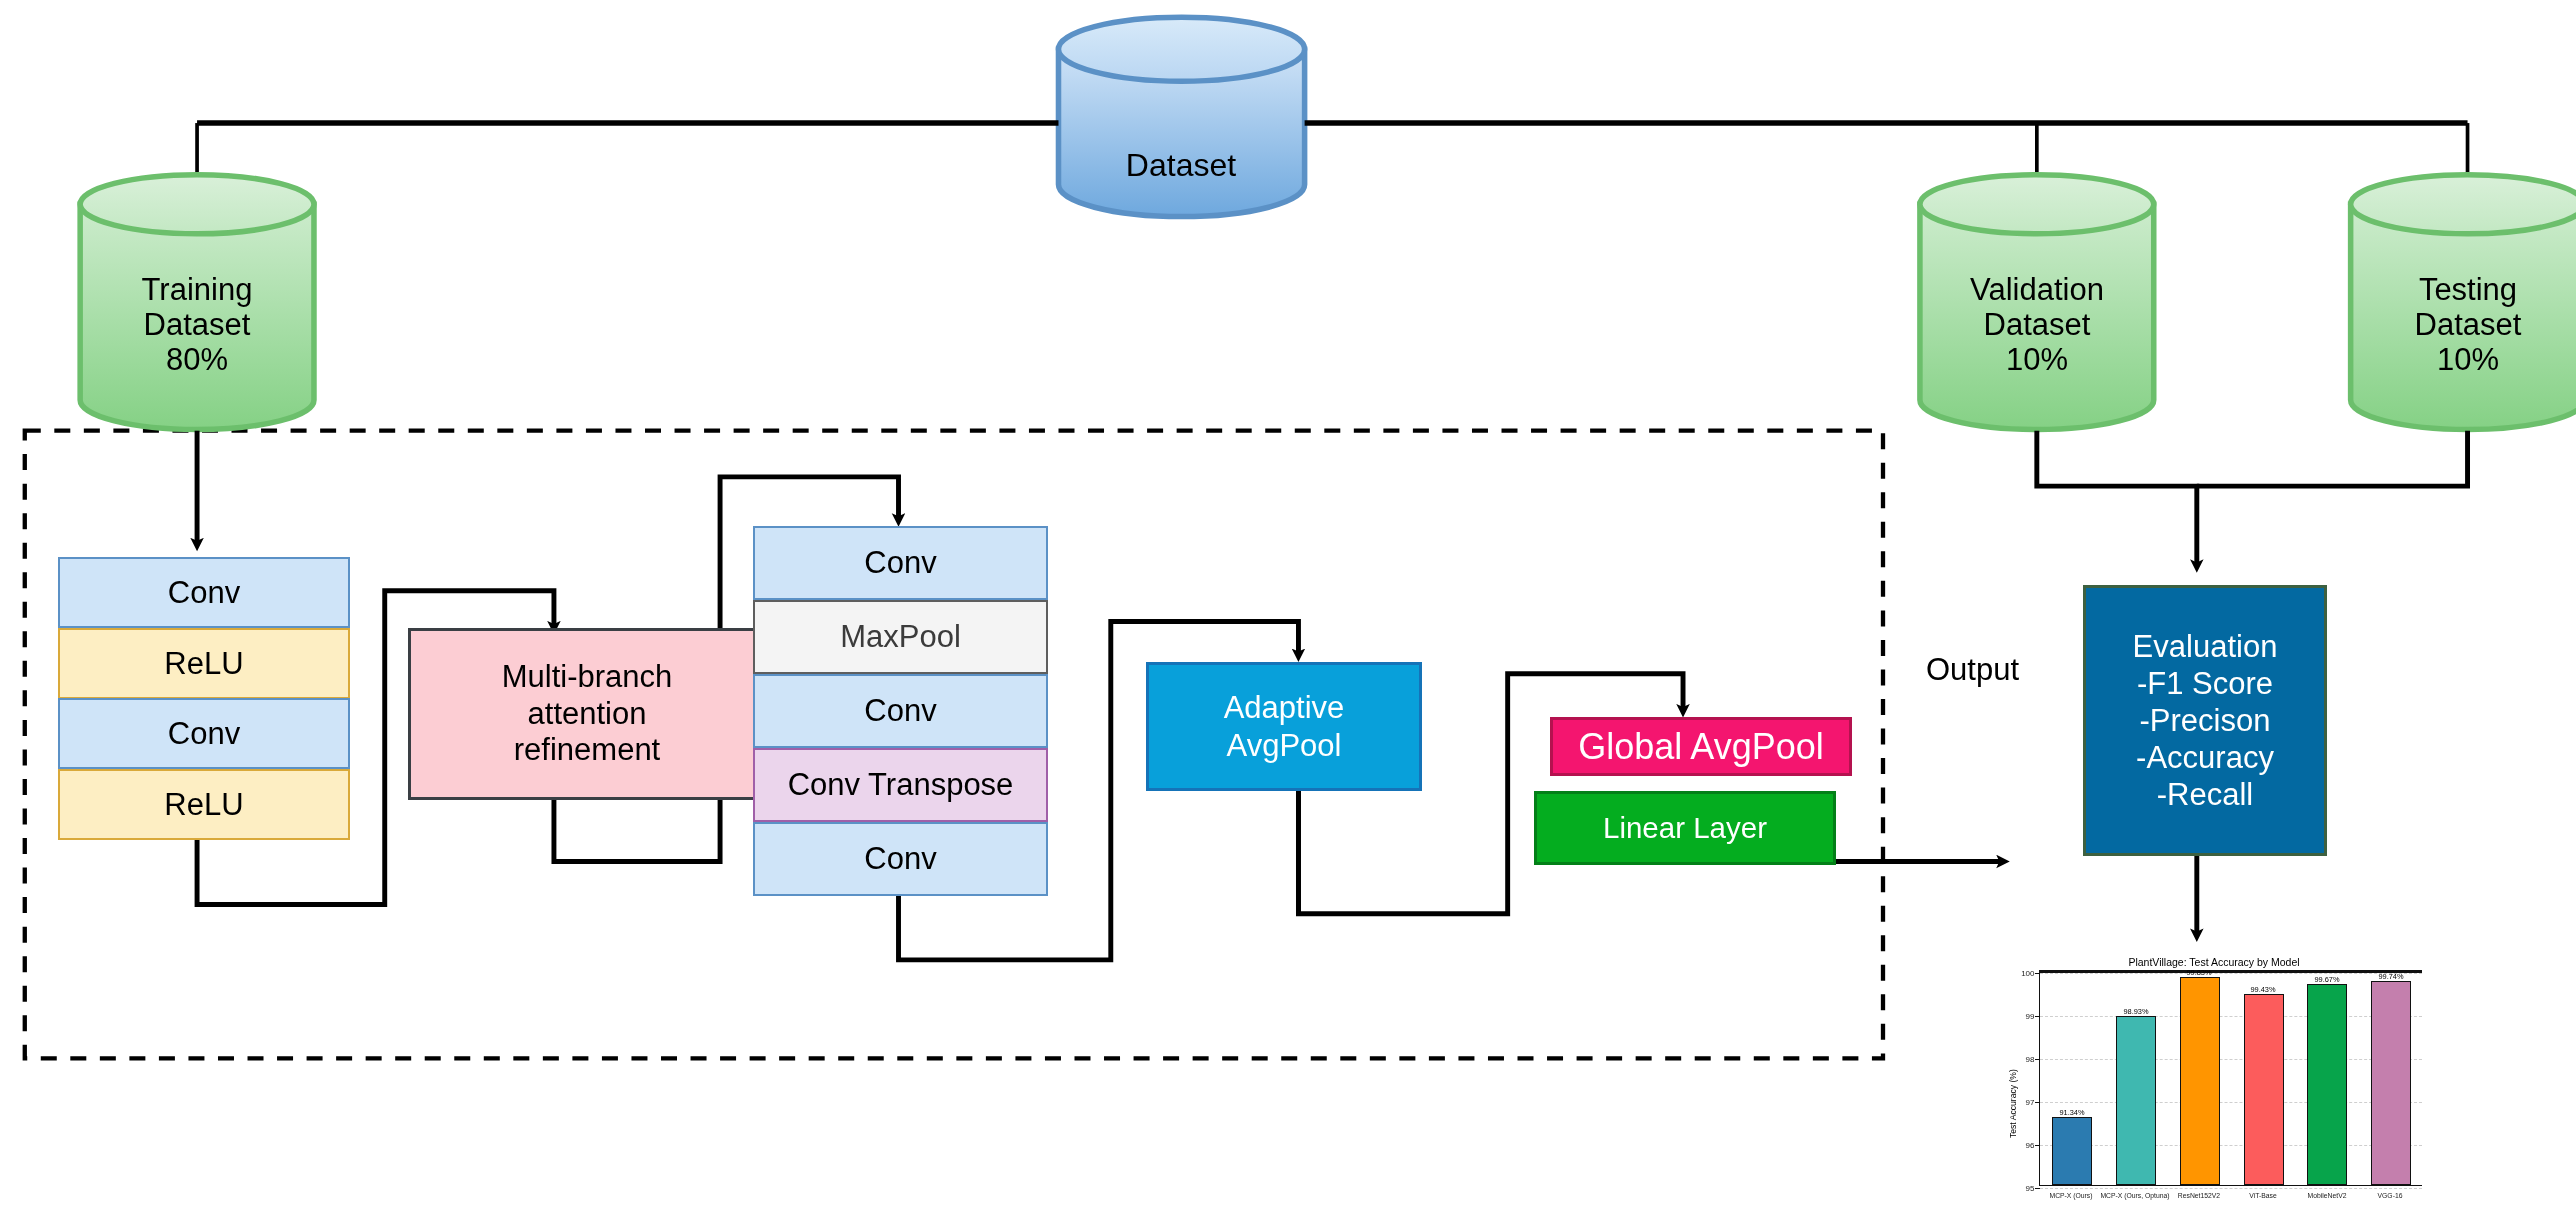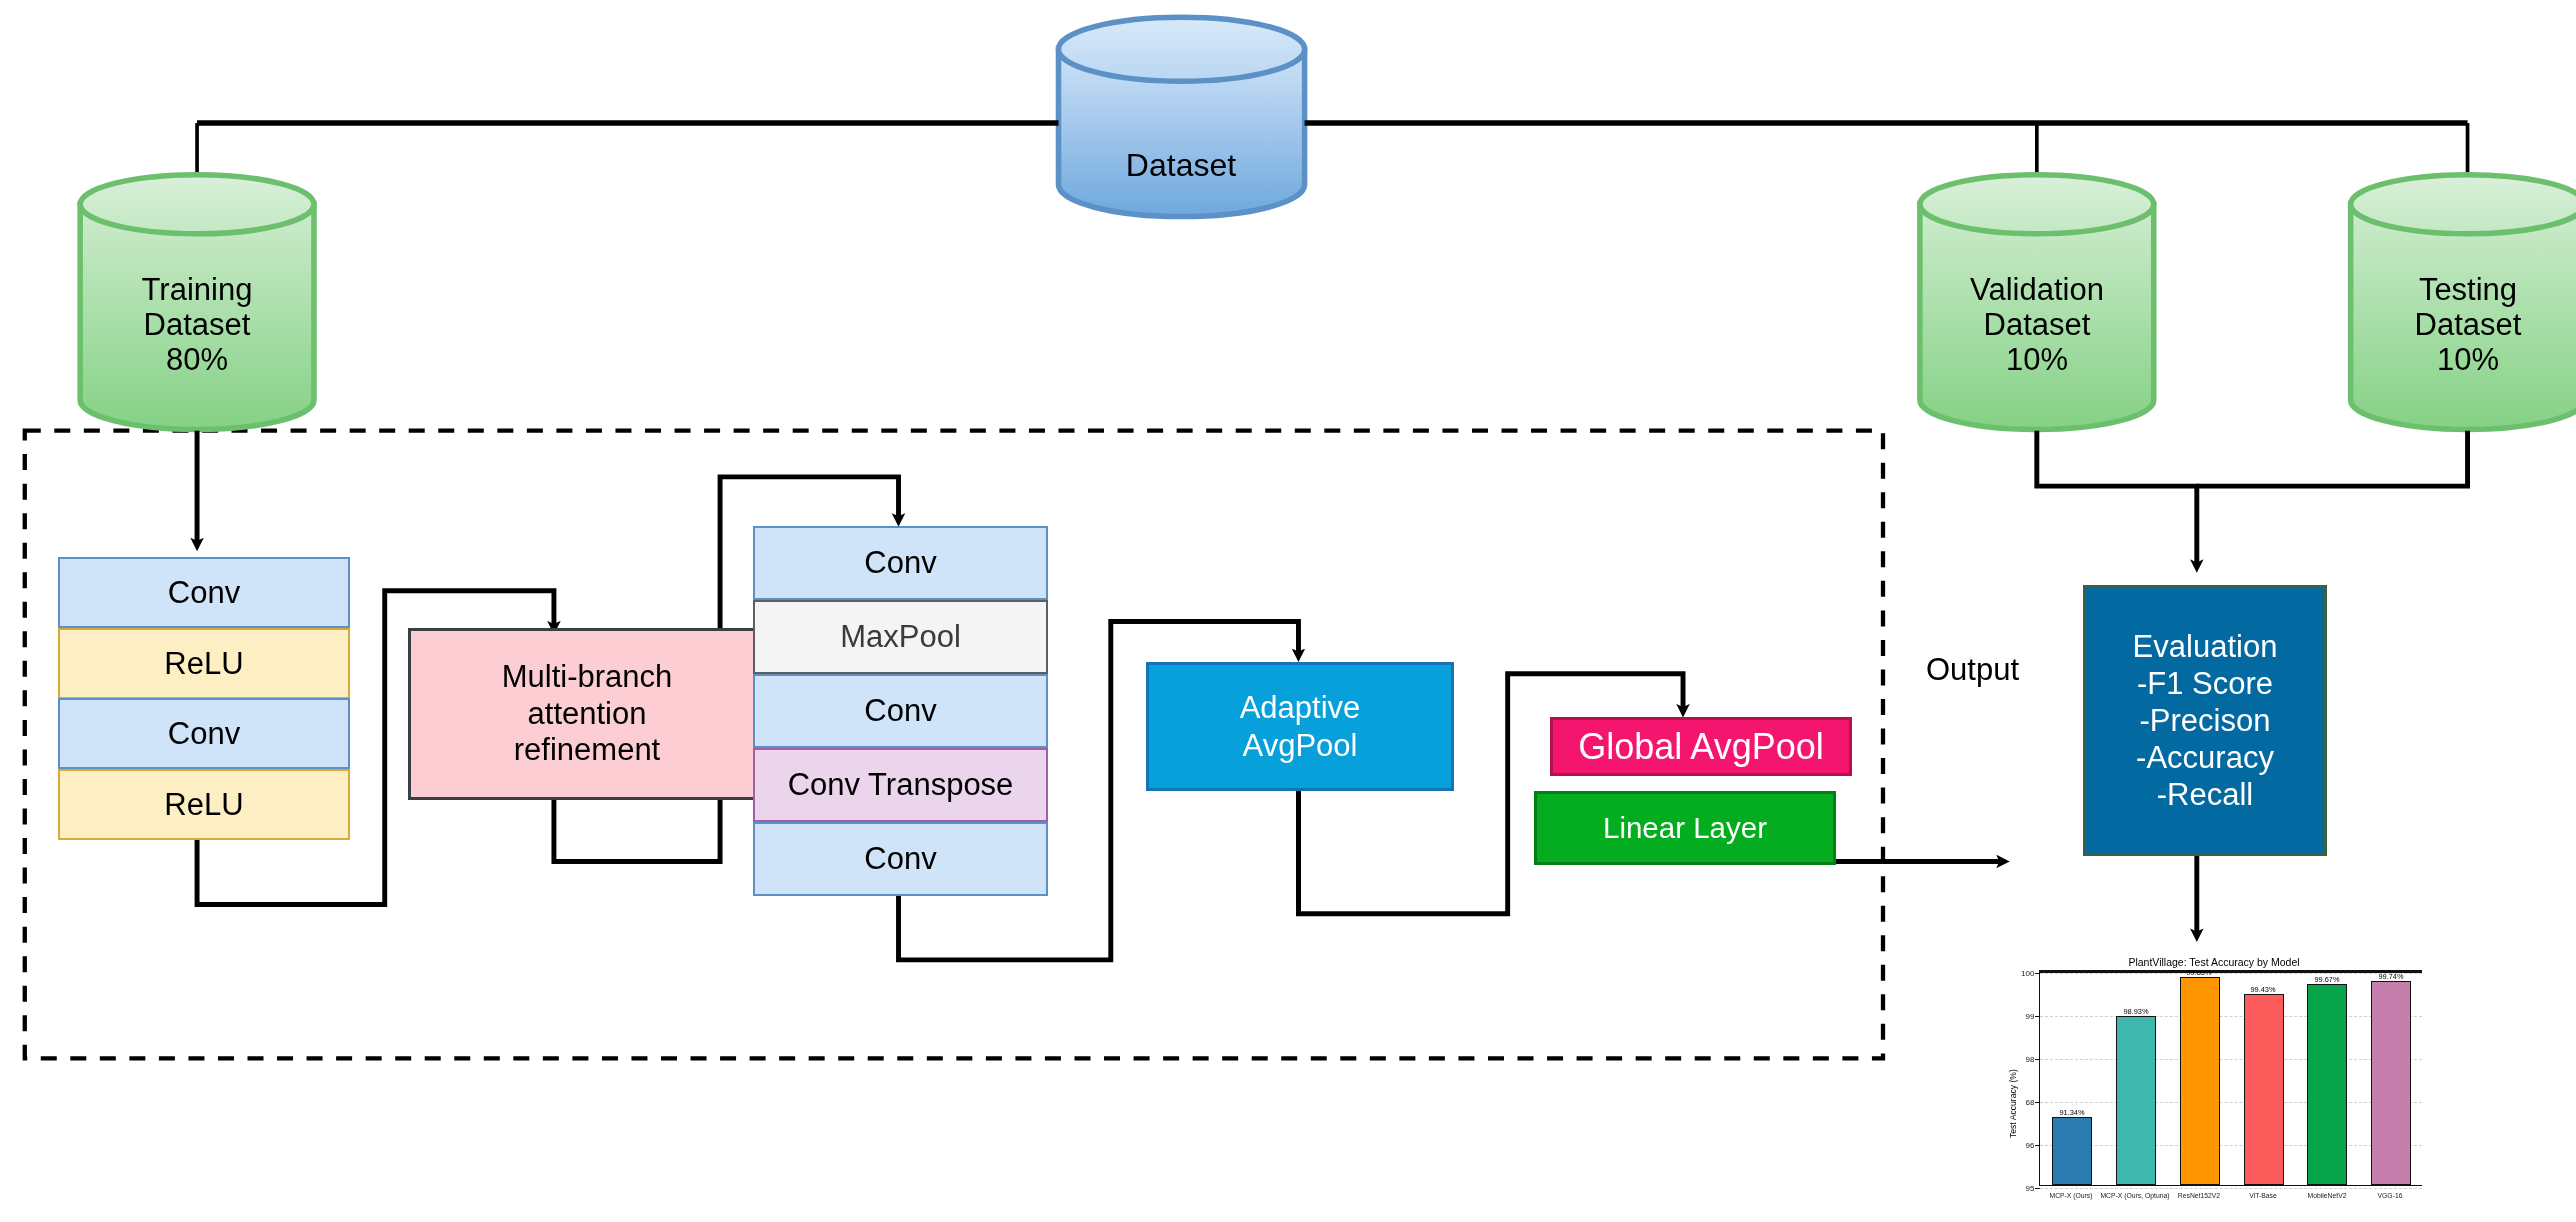--- a/index.html
+++ b/index.html
@@ -149,21 +149,21 @@
   <div class="stackrow" style="left:753px;top:674px;width:295px;height:74px;background:#cfe4f8;border:2.5px solid #5b91c6;font-size:31px;">
     <span>Conv</span>
     </div>
   <div class="stackrow" style="left:753px;top:748px;width:295px;height:74px;background:#ebd5ec;border:2.5px solid #a05fa8;font-size:31px;">
     <span>Conv Transpose</span>
     </div>
   <div class="stackrow" style="left:753px;top:822px;width:295px;height:74px;background:#cfe4f8;border:2.5px solid #5b91c6;font-size:31px;">
     <span>Conv</span>
     </div>
 
-  <div class="node" style="left:1146px;top:662px;width:308px;height:129px;background:#08a0da;border:3.7px solid #1573b8;color:#fff;font-size:31px;line-height:1.2;white-space:pre-line;">
+  <div class="node" style="left:1146px;top:662px;width:276px;height:129px;background:#08a0da;border:3.7px solid #1573b8;color:#fff;font-size:31px;line-height:1.2;white-space:pre-line;">
     <span>Adaptive
 AvgPool</span>
   </div>
 
   <div class="stackrow" style="left:1534px;top:717px;width:302px;height:59px;background:#f4156f;border:3.1px solid #b4124f;color:#fff;font-size:36px;margin-left:16px;">
     <span>Global AvgPool</span>
     </div>
   <div class="stackrow" style="left:1534px;top:791px;width:302px;height:74px;background:#04ad1f;border:3.1px solid #038018;color:#fff;font-size:29.5px;">
     <span>Linear Layer</span>
     </div>
@@ -183,21 +183,21 @@
     <div class="ylab" style="left:3.1px;top:185px;font-size:8.6px;">Test Accuracy (%)</div>
     <div class="ch-plot" id="plot" style="left:34px;top:17px;right:1.2px;bottom:32px;">
         <div class="gridline" style="top: 215px;"></div>
         <div class="ytickmark" style="top: 215px;"></div>
         <div class="ytick" style="top: 215px; font-size: 8px;">95</div>
         <div class="gridline" style="top: 172px;"></div>
         <div class="ytickmark" style="top: 172px;"></div>
         <div class="ytick" style="top: 172px; font-size: 8px;">96</div>
         <div class="gridline" style="top: 129px;"></div>
         <div class="ytickmark" style="top: 129px;"></div>
-        <div class="ytick" style="top: 129px; font-size: 8px;">68</div>
+        <div class="ytick" style="top: 129px; font-size: 8px;">97</div>
         <div class="gridline" style="top: 86px;"></div>
         <div class="ytickmark" style="top: 86px;"></div>
         <div class="ytick" style="top: 86px; font-size: 8px;">98</div>
         <div class="gridline" style="top: 43px;"></div>
         <div class="ytickmark" style="top: 43px;"></div>
         <div class="ytick" style="top: 43px; font-size: 8px;">99</div>
         <div class="gridline" style="top: 0px;"></div>
         <div class="ytickmark" style="top: 0px;"></div>
         <div class="ytick" style="top: 0px; font-size: 8px;">100</div>
         <div class="bar" style="left: 12px; width: 40px; height: 68px; background: rgb(43, 123, 176);"></div>

